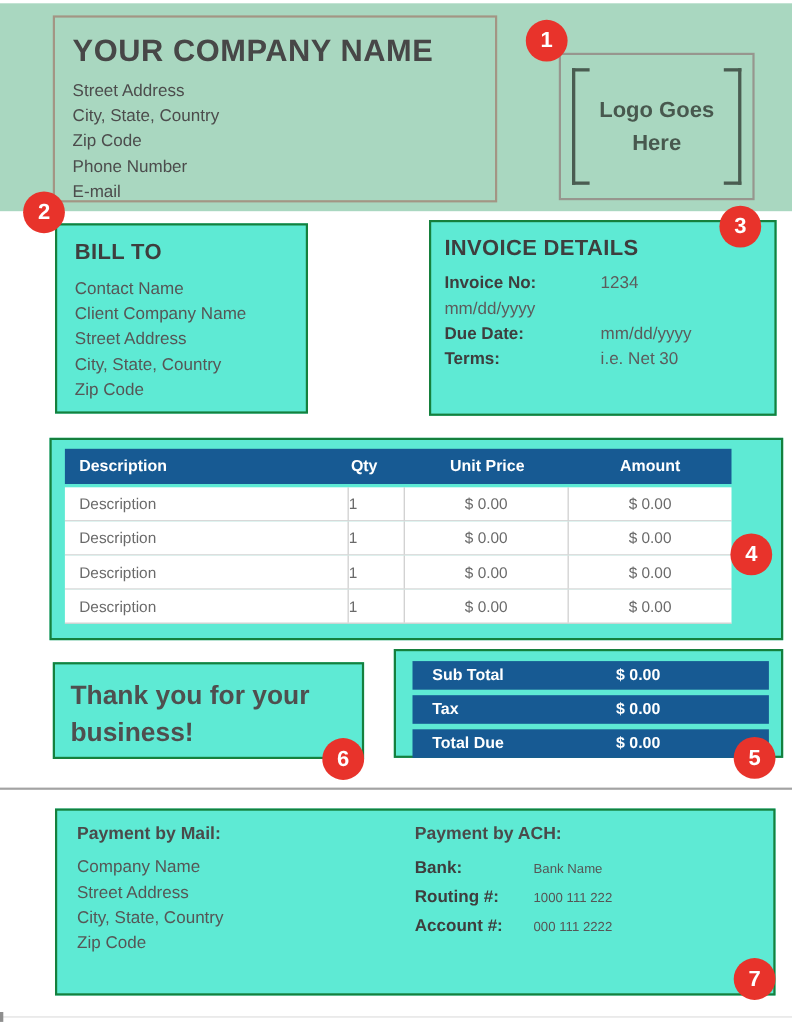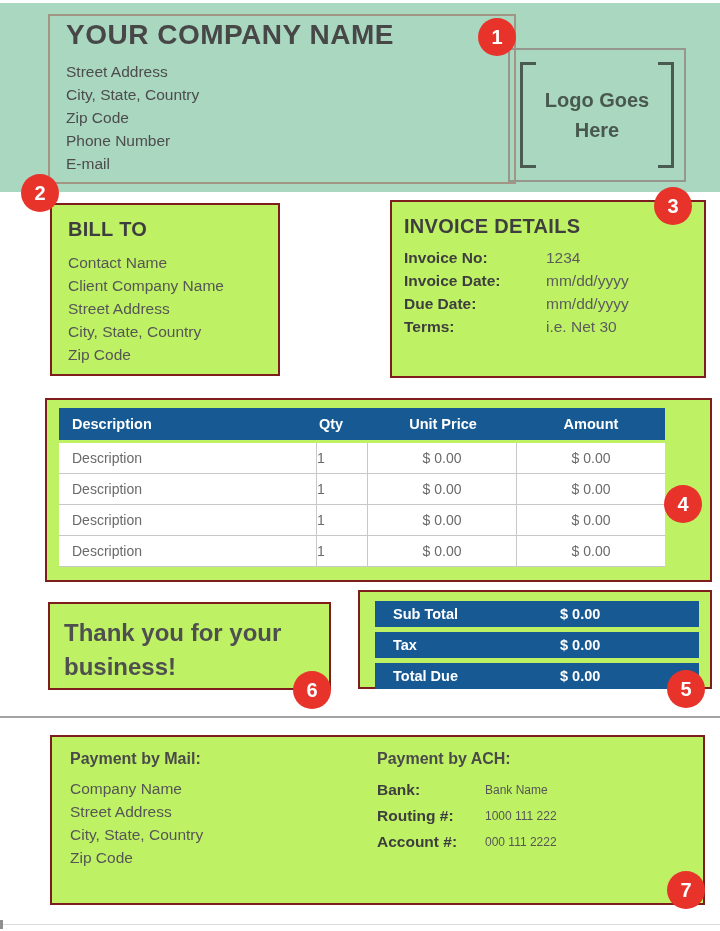--- a/index.html
+++ b/index.html
@@ -14,24 +14,24 @@
     background:#ffffff;
     overflow:hidden;
   }
 
   
   .green-band{
     position:absolute;left:0;top:3px;width:720px;height:189px;
     background:#a9d7c0;
   }
   .company-box{
-    position:absolute;left:48px;top:11px;width:468px;height:170px;
+    position:absolute;left:48px;top:11px;width:404px;height:170px;
     border:2px solid #a39584;
     box-sizing:border-box;
-    padding:3px 16px 0 16px;
+    padding:14px 16px 0 16px;
   }
   .company-name{
     font-size:28px;font-weight:700;color:#474747;
     letter-spacing:.5px;margin:0 0 9px 0;
   }
   .company-line{
     font-size:15.5px;color:#4c4c4c;line-height:23px;
   }
   .logo-box{
     position:absolute;left:508px;top:45px;width:178px;height:134px;
@@ -49,21 +49,21 @@
     border-right:3px solid #4a5c51;border-top:3px solid #4a5c51;border-bottom:3px solid #4a5c51;
   }
   .logo-text{
     position:absolute;left:0;right:0;top:50%;transform:translateY(-50%);
     text-align:center;font-size:20px;font-weight:700;color:#48584e;
     line-height:30px;padding:0 26px;
   }
 
   
   .pink-box{
-    position:absolute;border:2px solid #7f1d1d;box-sizing:border-box;background:#bef264;
+    position:absolute;border:2px solid #15803d;box-sizing:border-box;background:#5eead4;
   }
 
   
   .billto{left:50px;top:203px;width:230px;height:173px;padding:13px 0 0 16px;}
   .section-title{font-size:20px;font-weight:700;color:#3e3e3e;letter-spacing:.3px;}
   .billto .section-title{margin-bottom:10px;}
   .billto-line{font-size:15.5px;color:#565656;line-height:23px;}
 
   
   .invdetails{left:390px;top:200px;width:316px;height:178px;padding:13px 0 0 12px;}
@@ -173,21 +173,20 @@
     <div class="billto-line">Zip Code</div>
   </div>
 
   <div class="pink-box invdetails">
     <div class="section-title">INVOICE DETAILS</div>
     <div class="inv-row">
       <span class="inv-label">Invoice No:</span>
       <span class="inv-value">1234</span>
     </div>
     <div class="inv-row">
-      <span class="inv-label">Invoice Date:</span>
       <span class="inv-value">mm/dd/yyyy</span>
     </div>
     <div class="inv-row">
       <span class="inv-label">Due Date:</span>
       <span class="inv-value">mm/dd/yyyy</span>
     </div>
     <div class="inv-row">
       <span class="inv-label">Terms:</span>
       <span class="inv-value">i.e. Net 30</span>
     </div>

